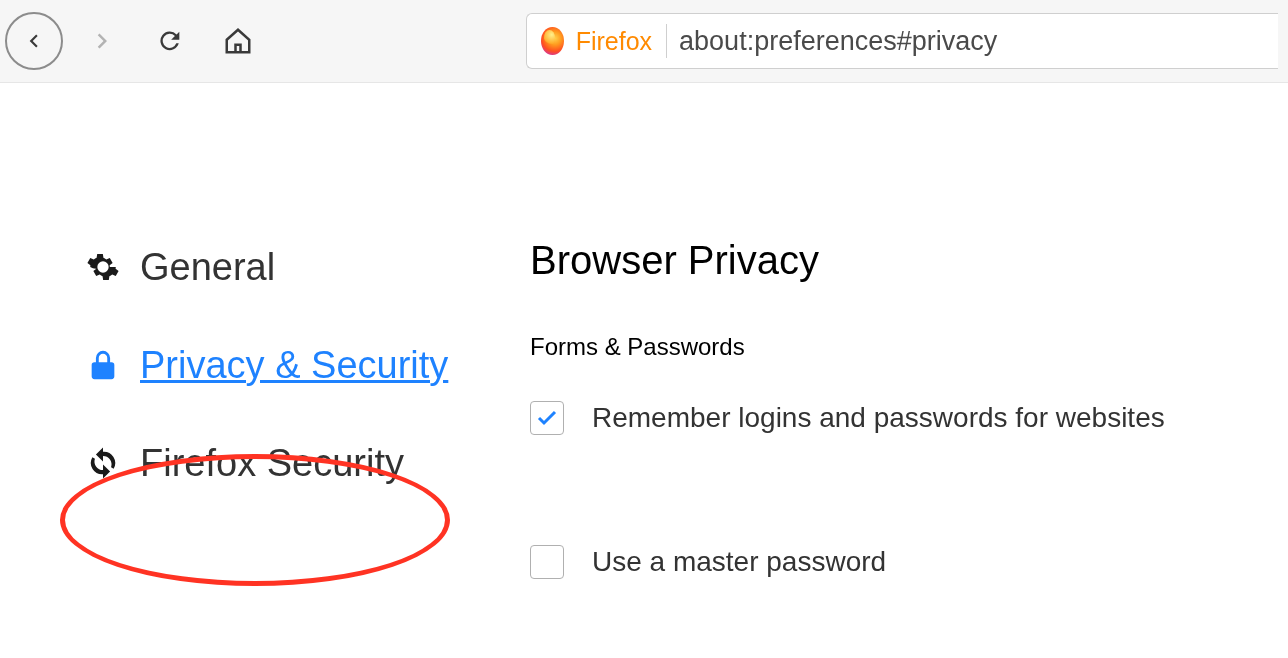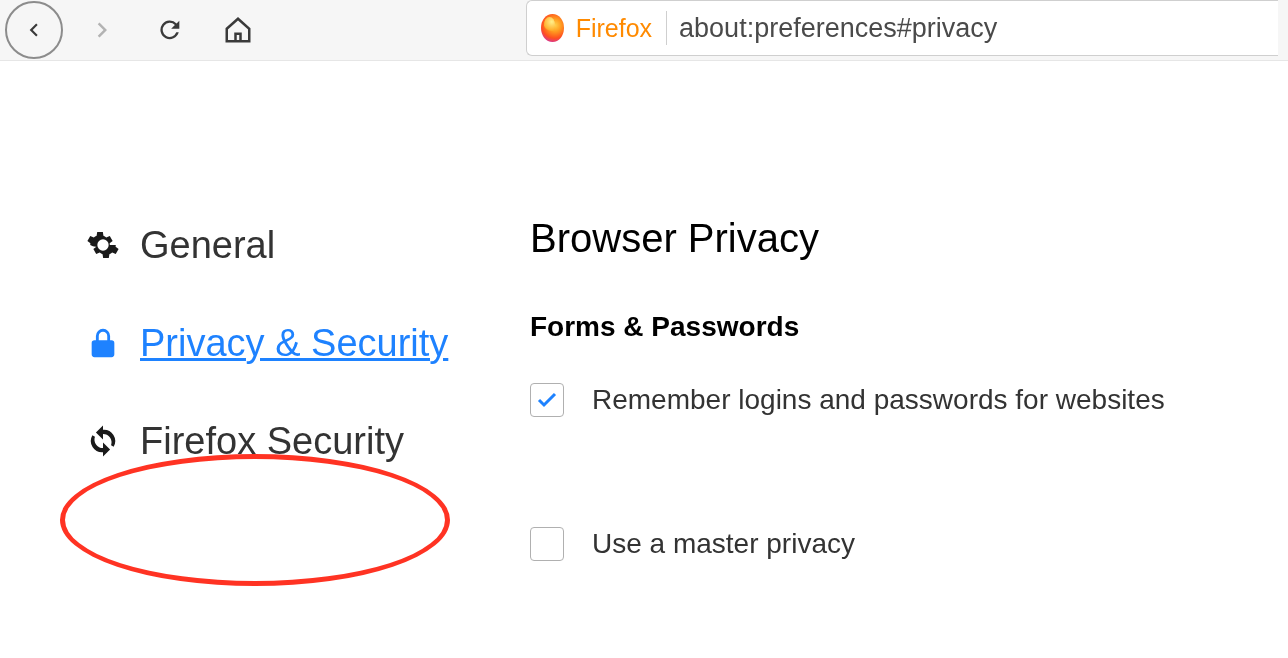--- a/index.html
+++ b/index.html
@@ -6,25 +6,25 @@
     body {
       font-family: -apple-system, BlinkMacSystemFont, "Segoe UI", sans-serif;
       background:#ffffff;
       width:1288px;
       height:658px;
       overflow:hidden;
       position:relative;
     }
     
     .toolbar {
-      height:61px;
+      height:83px;
       background:#f6f6f6;
       border-bottom:1px solid #e6e6e6;
       display:flex;
-      align-items:flex-start;
+      align-items:center;
       padding:0 10px 0 4px;
       gap:8px;
     }
     .nav-btn {
       width:60px; height:60px;
       display:flex; align-items:center; justify-content:center;
       border:none; background:transparent; cursor:pointer;
       border-radius:6px;
     }
     .nav-circle {
@@ -114,22 +114,22 @@
       flex:1;
       padding:115px 30px 0 30px;
     }
     .page-title {
       font-size:40px;
       font-weight:400;
       color:#000000;
       margin-bottom:50px;
     }
     .section-heading {
-      font-size:28px;
-      font-weight:700;
+      font-size:24px;
+      font-weight:400;
       margin-bottom:40px;
     }
     .check-row {
       display:flex;
       align-items:center;
       gap:28px;
       font-size:28px;
       color:#333333;
       margin-bottom:110px;
     }
@@ -231,17 +231,17 @@
             <path fill="none" stroke="#1e82ff" stroke-width="3" d="M4 12l5 5L20 6"></path>
           </svg>
       </span>
       <span>Remember logins and passwords for websites</span>
     </label>
 
     <label class="check-row">
       <span class="checkbox">
         
       </span>
-      <span>Use a master privacy</span>
+      <span>Use a master password</span>
     </label>
   </div>
 
 </div>
 
 </body></html>

